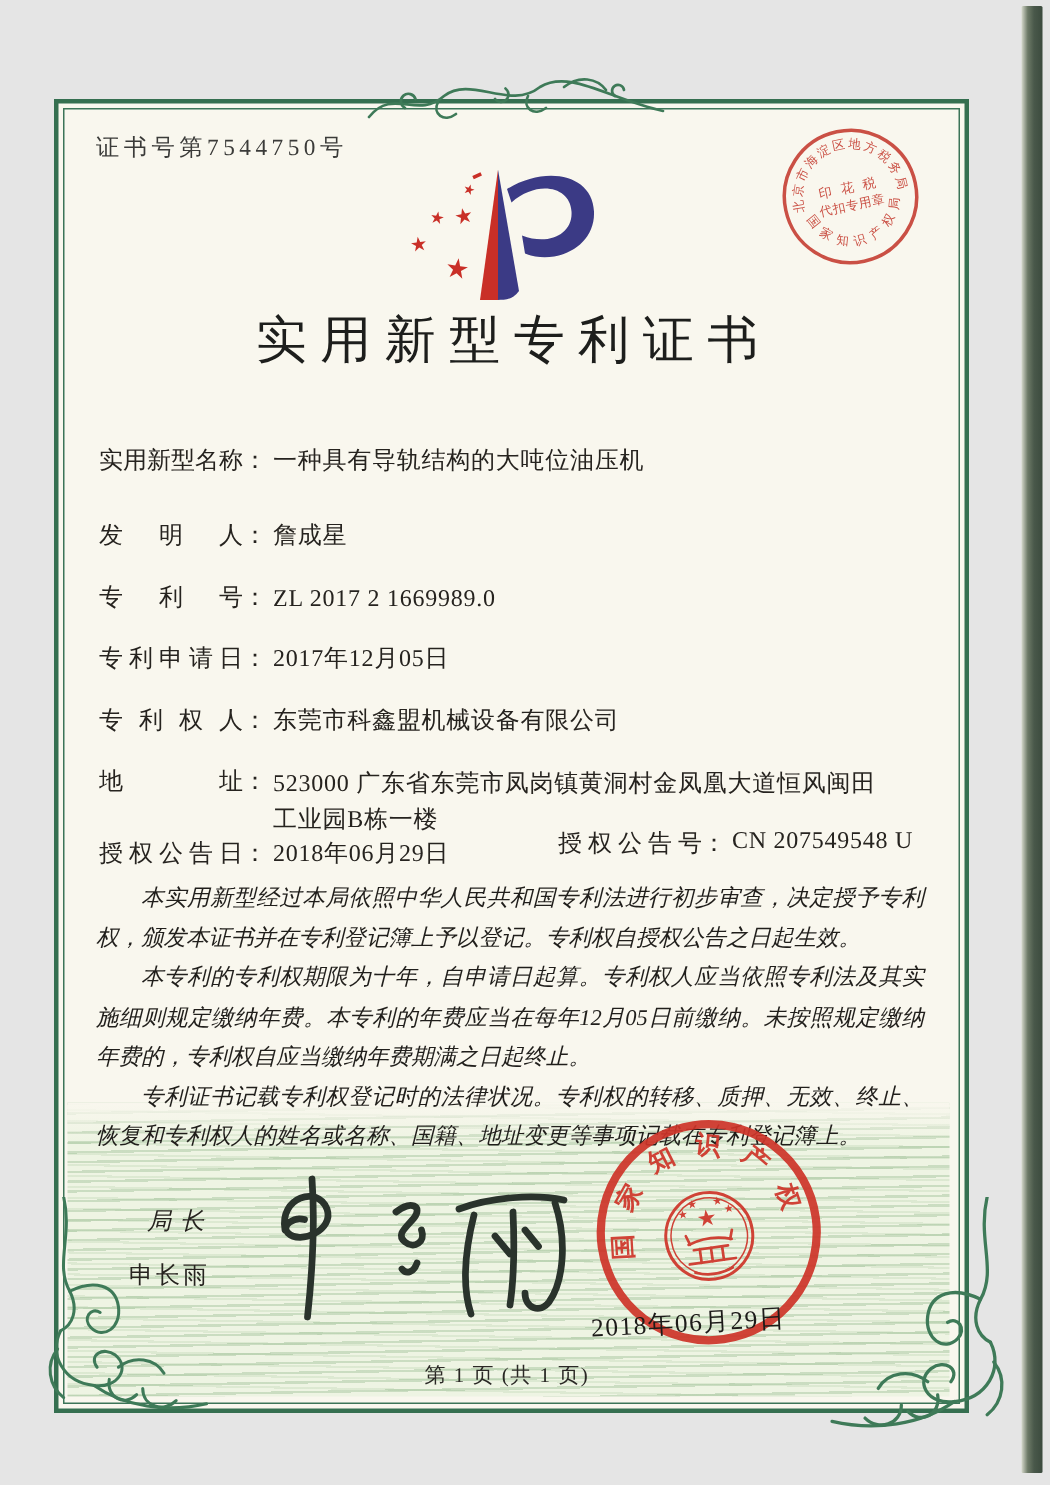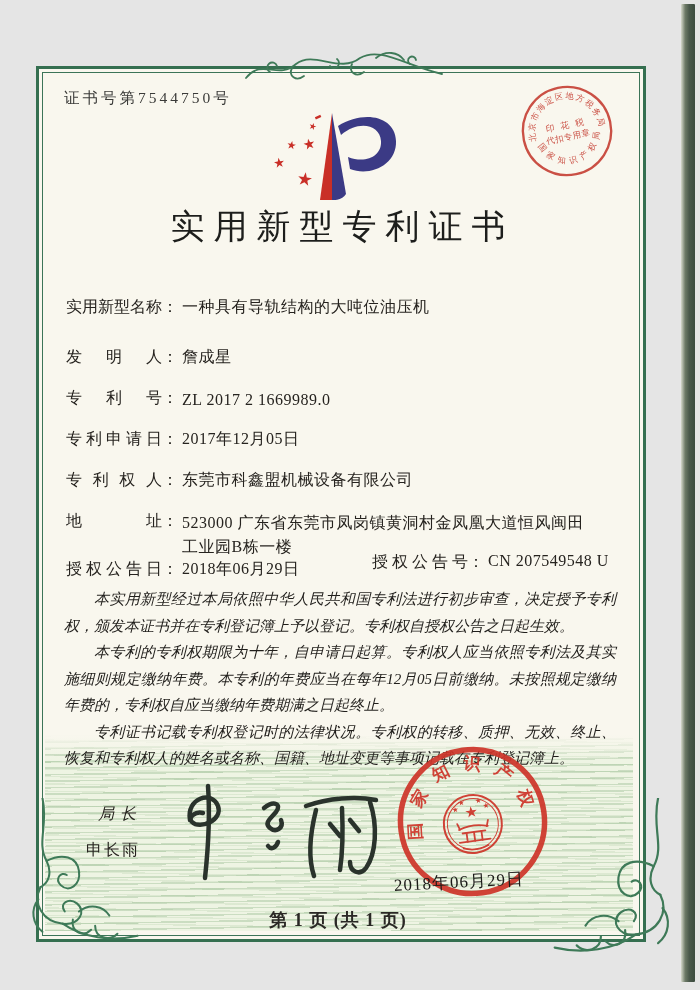--- a/index.html
+++ b/index.html
@@ -38,22 +38,22 @@
   .fvalue.wrap{width:402px;line-height:24px;}
   
   #body-text{left:64px;top:586px;width:552px;font-size:15px;line-height:26.5px;
     color:#201e1b;text-align:justify;font-style:italic;}
   #body-text p{margin:0;text-indent:2em;}
   
   #commissioner-title{left:98px;top:804px;font-size:16px;letter-spacing:6px;color:#26231f;font-style:italic;}
   #commissioner-name{left:86px;top:840px;font-size:16px;letter-spacing:2px;color:#26231f;}
   #seal-date{left:394px;top:874px;font-size:17px;letter-spacing:1px;color:#1c1b19;
     transform:rotate(-3deg);transform-origin:left center;}
-  #footer{left:36px;top:908px;width:604px;text-align:center;font-size:18px;
-    letter-spacing:1px;color:#2a2825;font-weight:bold;}
+  #footer{left:36px;top:908px;width:604px;text-align:center;font-size:14px;
+    letter-spacing:1px;color:#2a2825;}
   svg{display:block;}
   .seal-red text{font-family:"Liberation Serif","DejaVu Serif",serif;}
 </style>
 </head>
 <body>
 
 <div id="paper">
 
   <div id="frame">
     <div id="frame-inner"></div>

